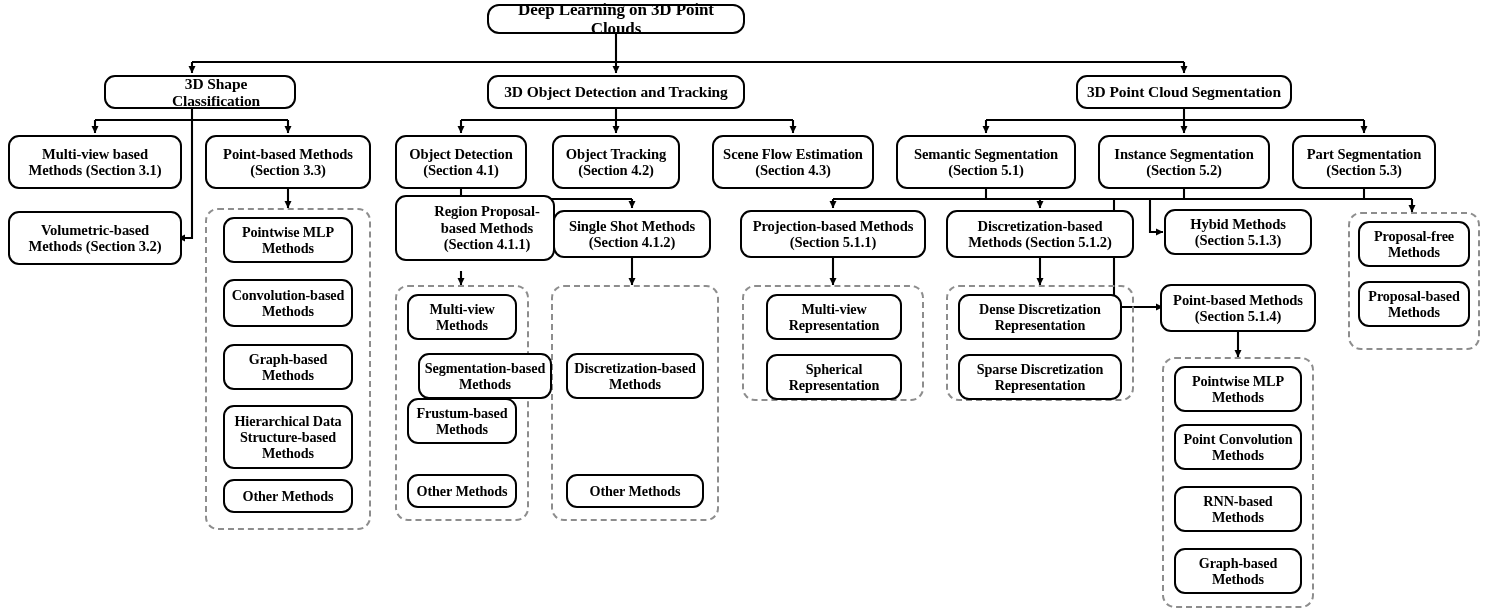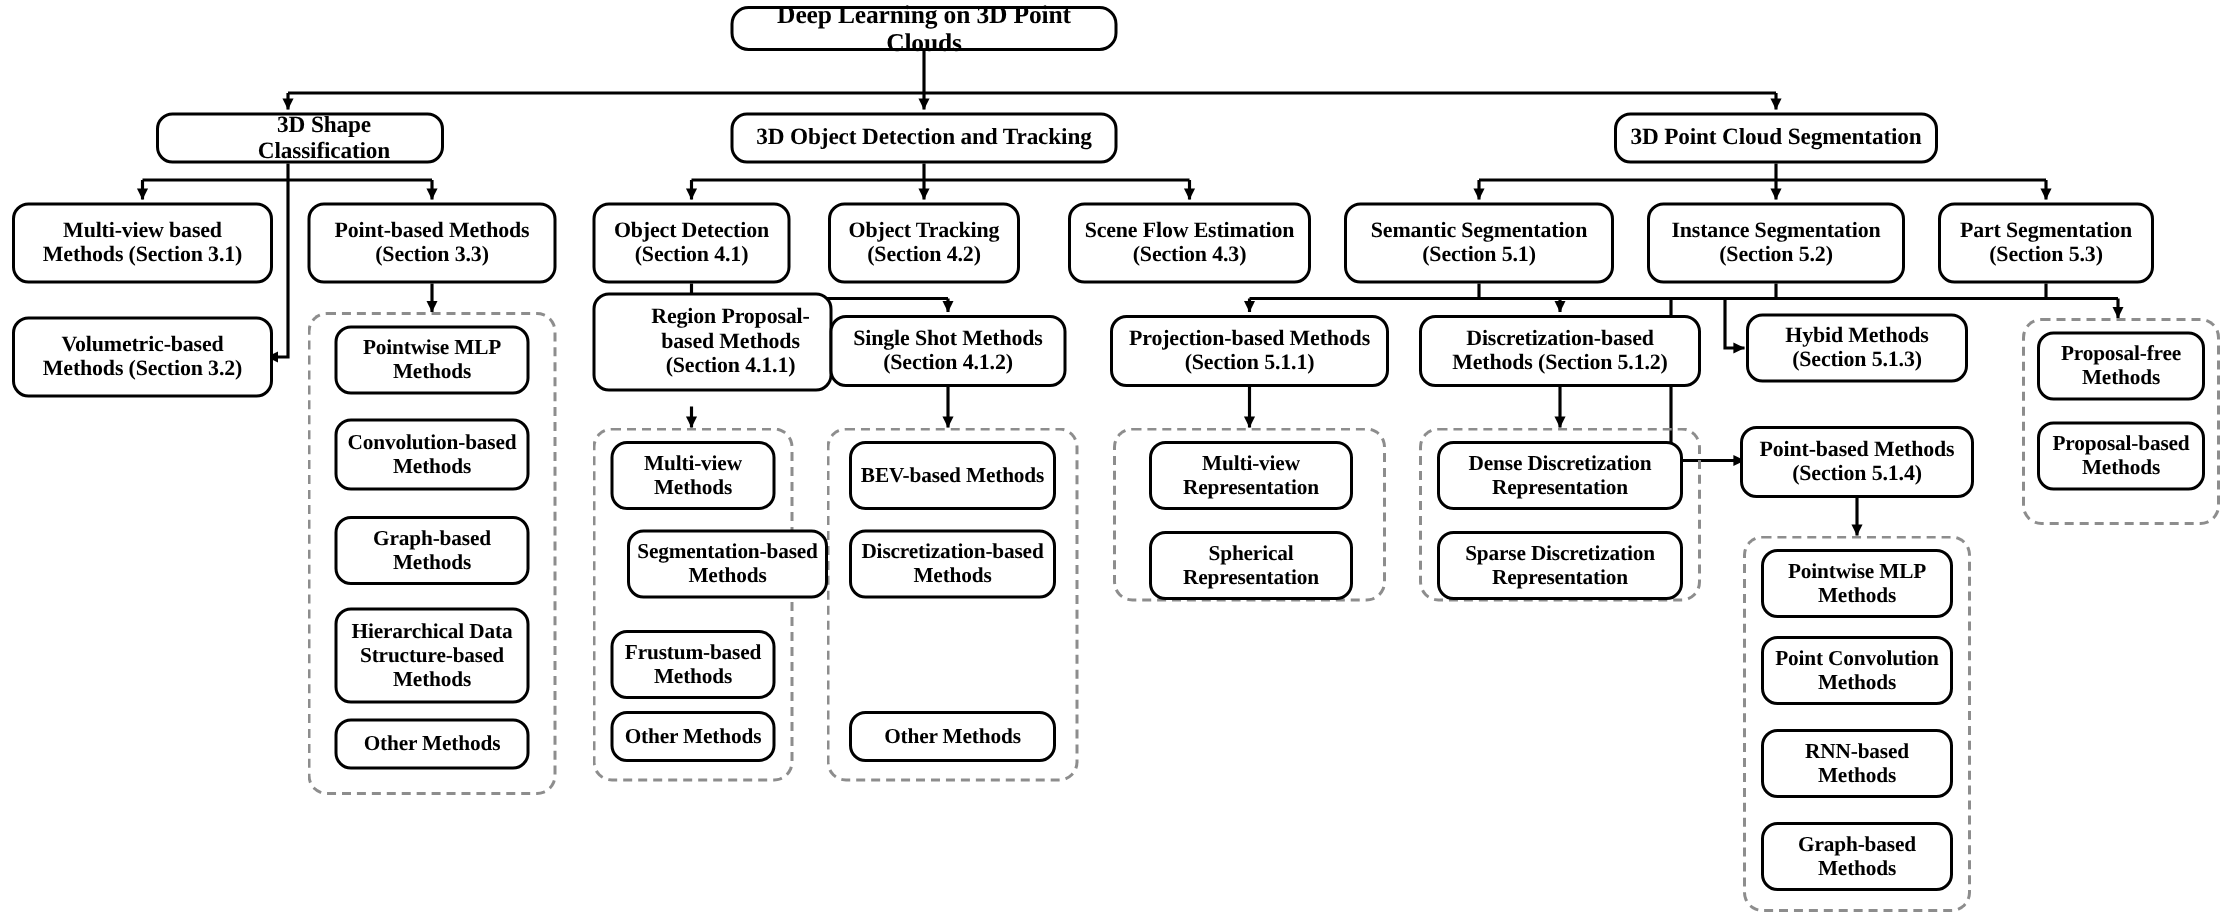--- a/index.html
+++ b/index.html
@@ -174,31 +174,28 @@
     <span>Other Methods</span>
   </div>
 
   <div class="group" style="left:395px;top:285px;width:134px;height:236px;"></div>
   <div class="node leaf" style="left:407px;top:294px;width:110px;height:46px;">
     <span>Multi-view Methods</span>
   </div>
   <div class="node leaf" style="left:407px;top:353px;width:134px;height:46px;margin-left:11px;">
     <span>Segmentation-based Methods</span>
   </div>
-  <div class="node leaf" style="left:407px;top:420px;width:110px;height:46px;">
+  <div class="node leaf" style="left:407px;top:398px;width:110px;height:46px;">
     <span>Frustum-based Methods</span>
   </div>
   <div class="node leaf" style="left:407px;top:474px;width:110px;height:34px;">
     <span>Other Methods</span>
   </div>
 
   <div class="group" style="left:551px;top:285px;width:168px;height:236px;"></div>
-  <div class="node leaf" style="left:566px;top:294px;width:138px;height:46px;">
-    <span>BEV-based Methods</span>
-  </div>
   <div class="node leaf" style="left:566px;top:353px;width:138px;height:46px;">
     <span>Discretization-based Methods</span>
   </div>
   <div class="node leaf" style="left:566px;top:474px;width:138px;height:34px;">
     <span>Other Methods</span>
   </div>
 
   <div class="group" style="left:742px;top:285px;width:182px;height:116px;"></div>
   <div class="node leaf" style="left:766px;top:294px;width:136px;height:46px;">
     <span>Multi-view Representation</span>

